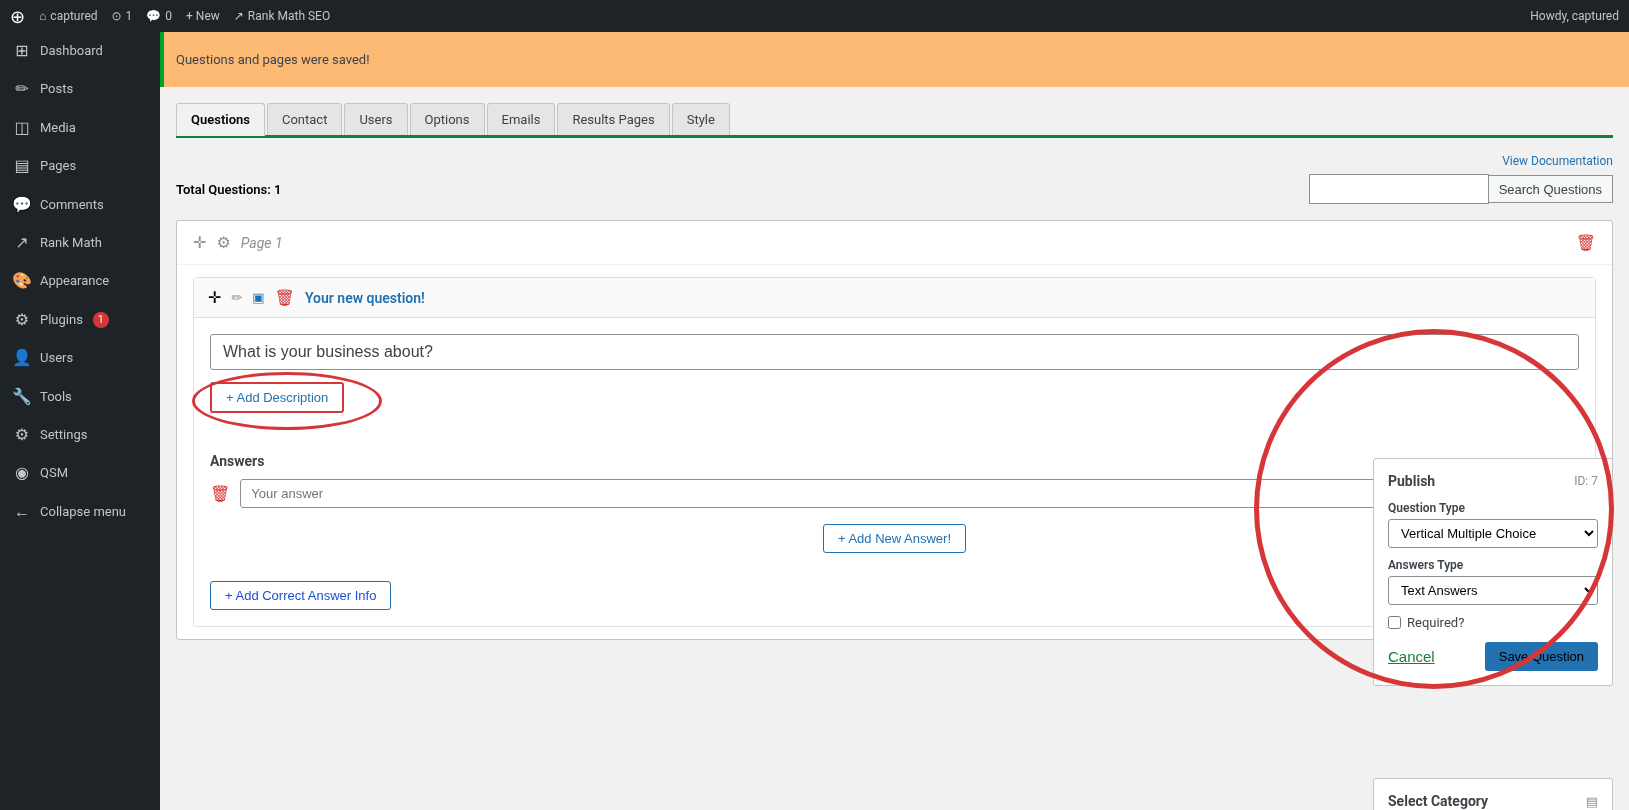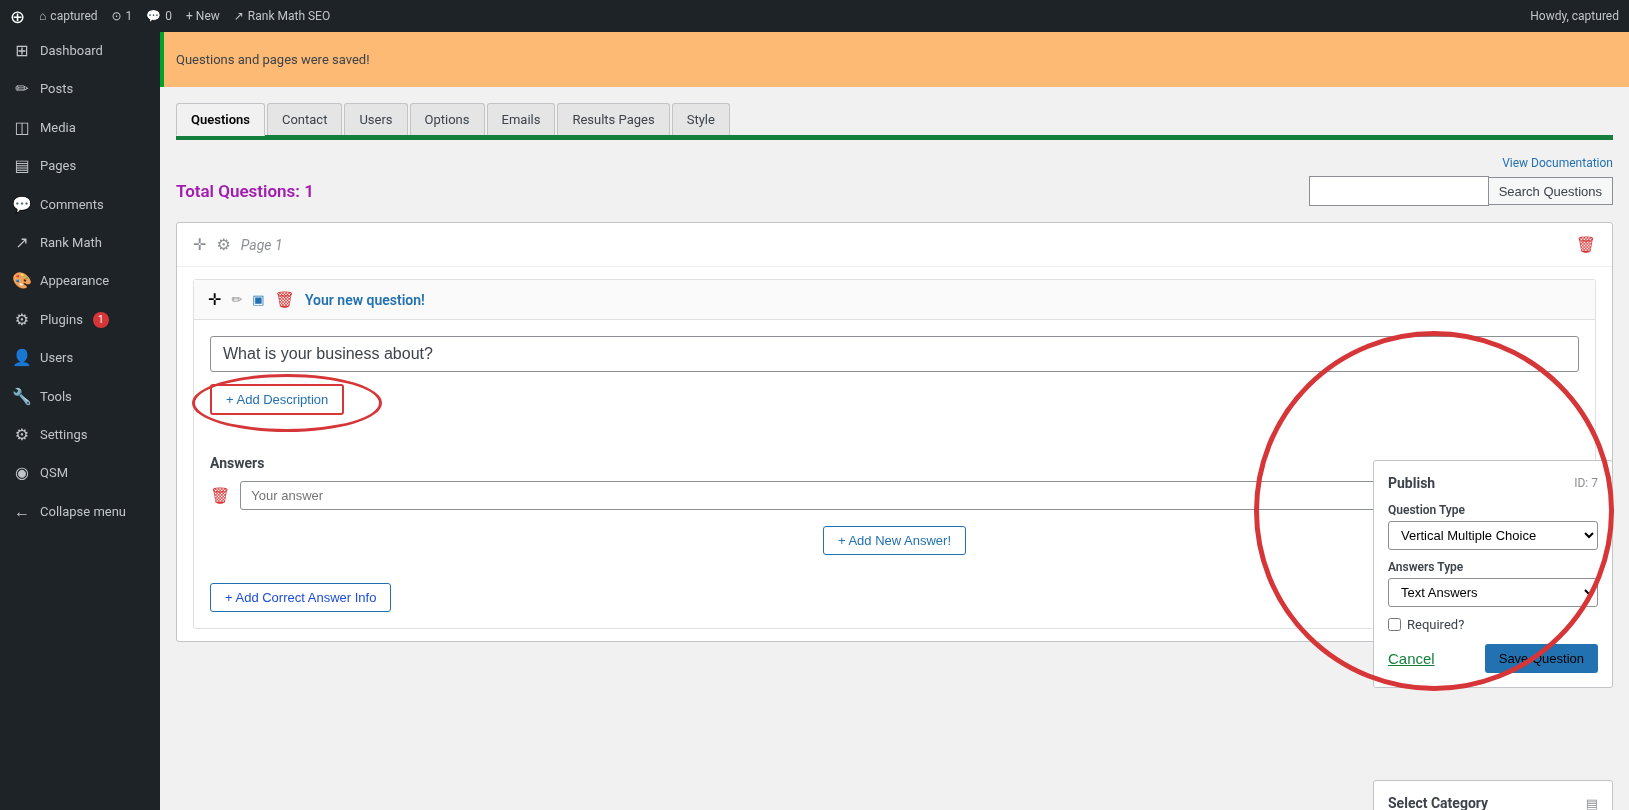--- a/index.html
+++ b/index.html
@@ -67,21 +67,21 @@
       padding: 20px 12px;
       font-size: 13px;
       color: #3c434a;
     }
 
     
     .tabs-wrapper {
       background: #f1f1f1;
       padding: 16px 16px 0 16px;
     }
-    .tabs { display: flex; gap: 0; border-bottom: 5px solid #15803d; }
+    .tabs { display: flex; gap: 0; border-bottom: 3px solid #15803d; }
     .tab {
       padding: 8px 14px;
       background: #e5e5e5;
       border: 1px solid #c3c4c7;
       border-bottom: none;
       cursor: pointer;
       font-size: 13px;
       color: #3c434a;
       margin-right: 2px;
       border-radius: 3px 3px 0 0;
@@ -100,21 +100,21 @@
       background: #f1f1f1;
     }
 
     
     .toolbar-row {
       display: flex;
       align-items: center;
       justify-content: space-between;
       margin-bottom: 16px;
     }
-    .total-questions { font-size: 17px; color: #a21caf; font-weight: 600; }
+    .total-questions { font-size: 13px; color: #000000; font-weight: 600; }
     .search-area { display: flex; align-items: center; gap: 0; }
     .search-input {
       border: 1px solid #8c8f94;
       padding: 4px 8px;
       font-size: 13px;
       height: 30px;
       width: 180px;
       outline: none;
     }
     .search-btn {

